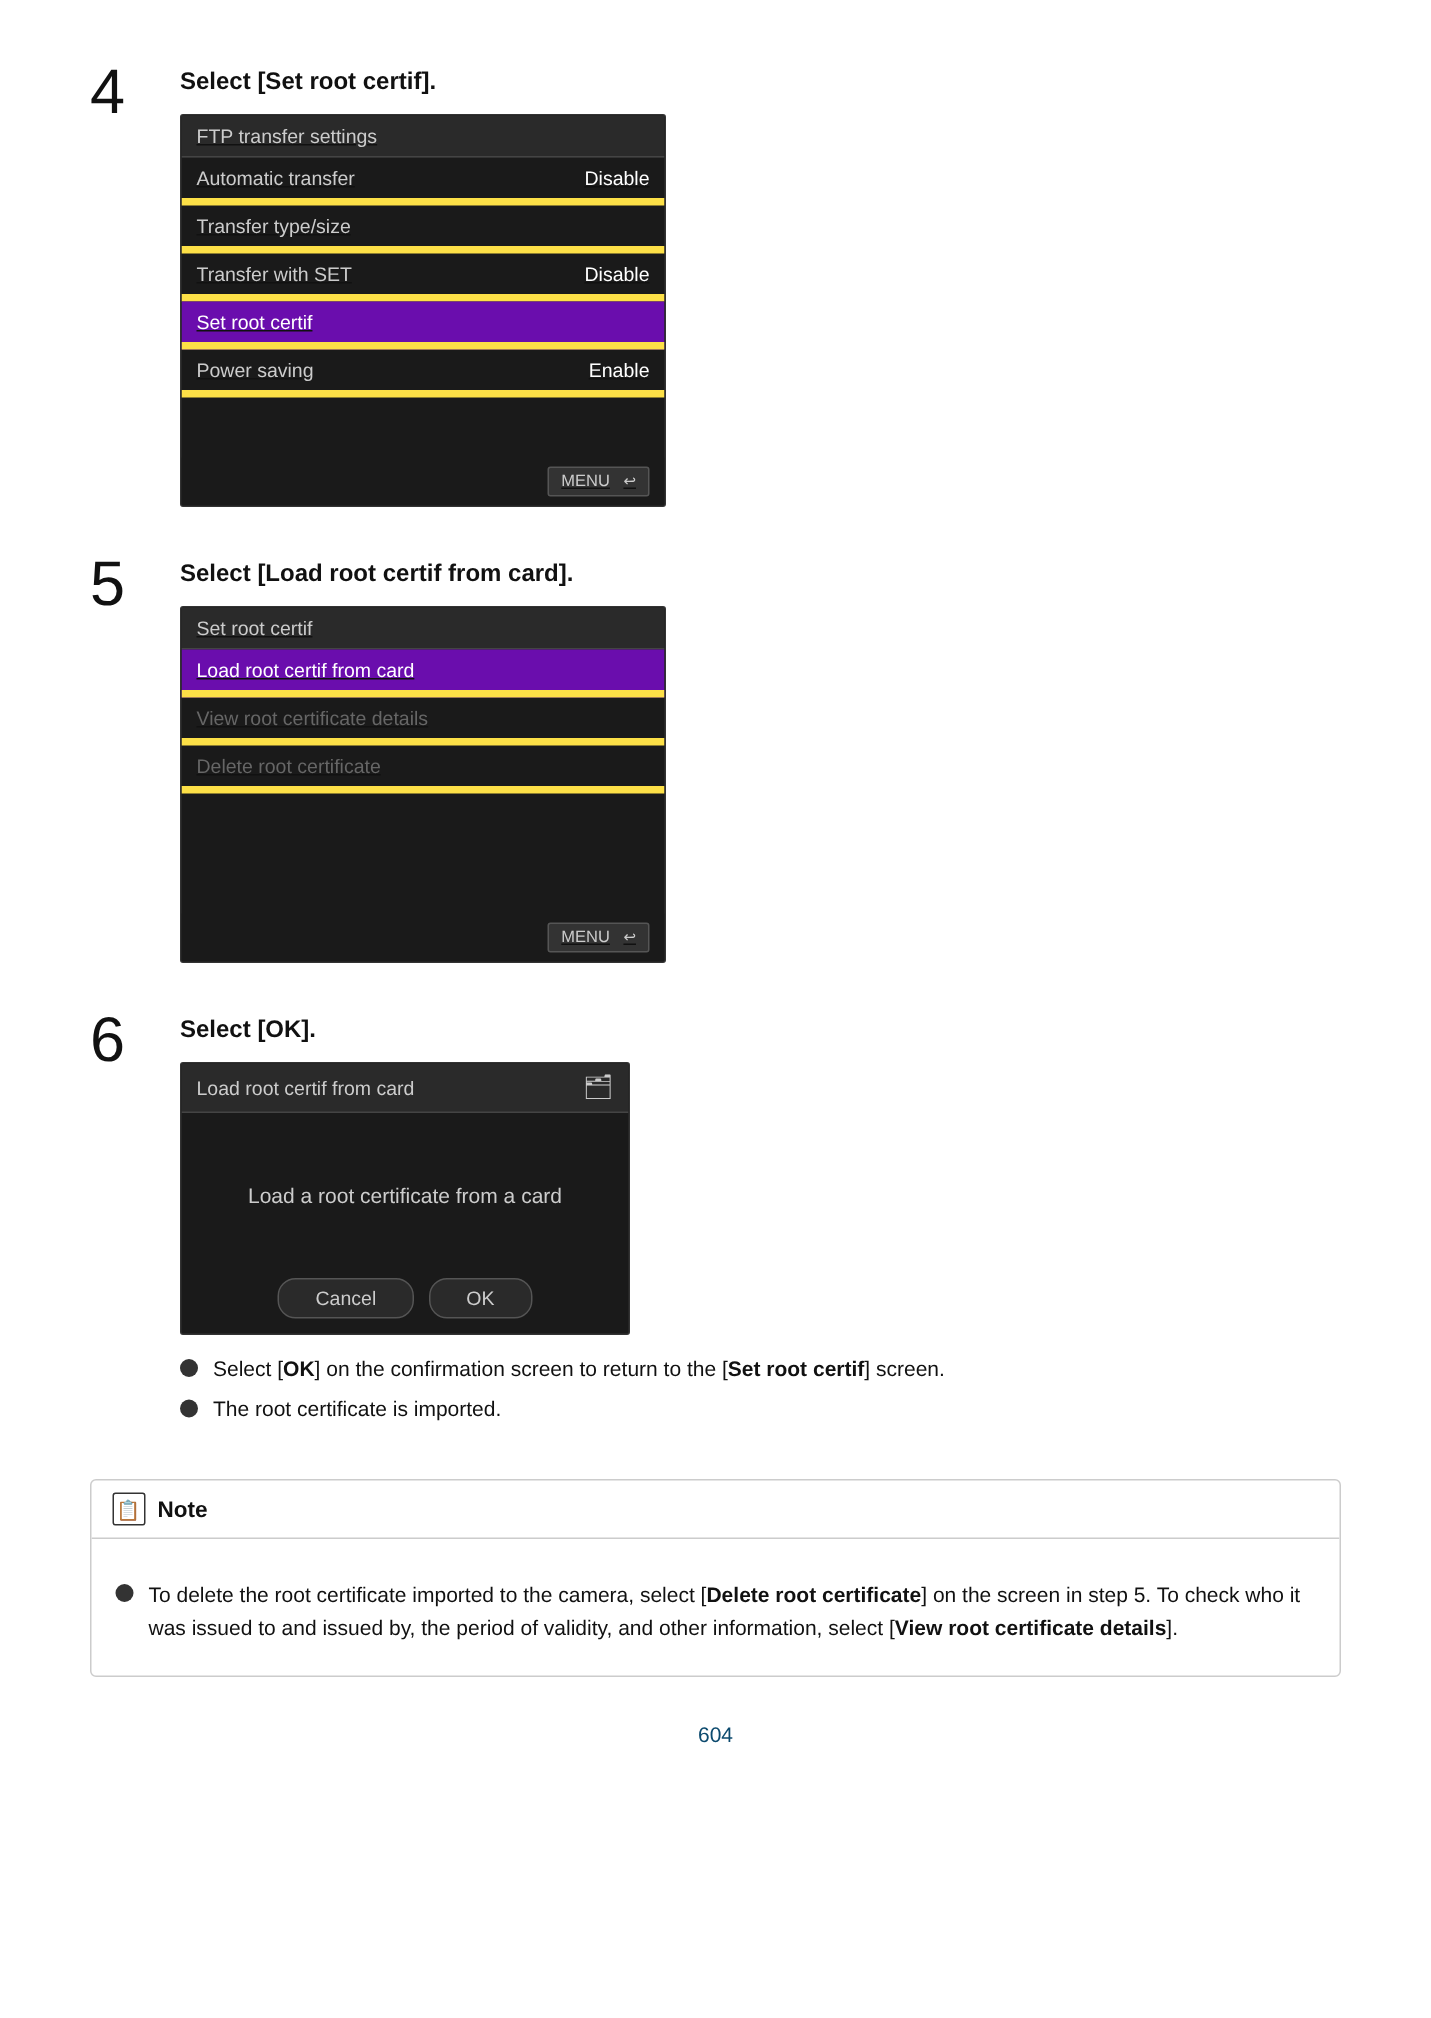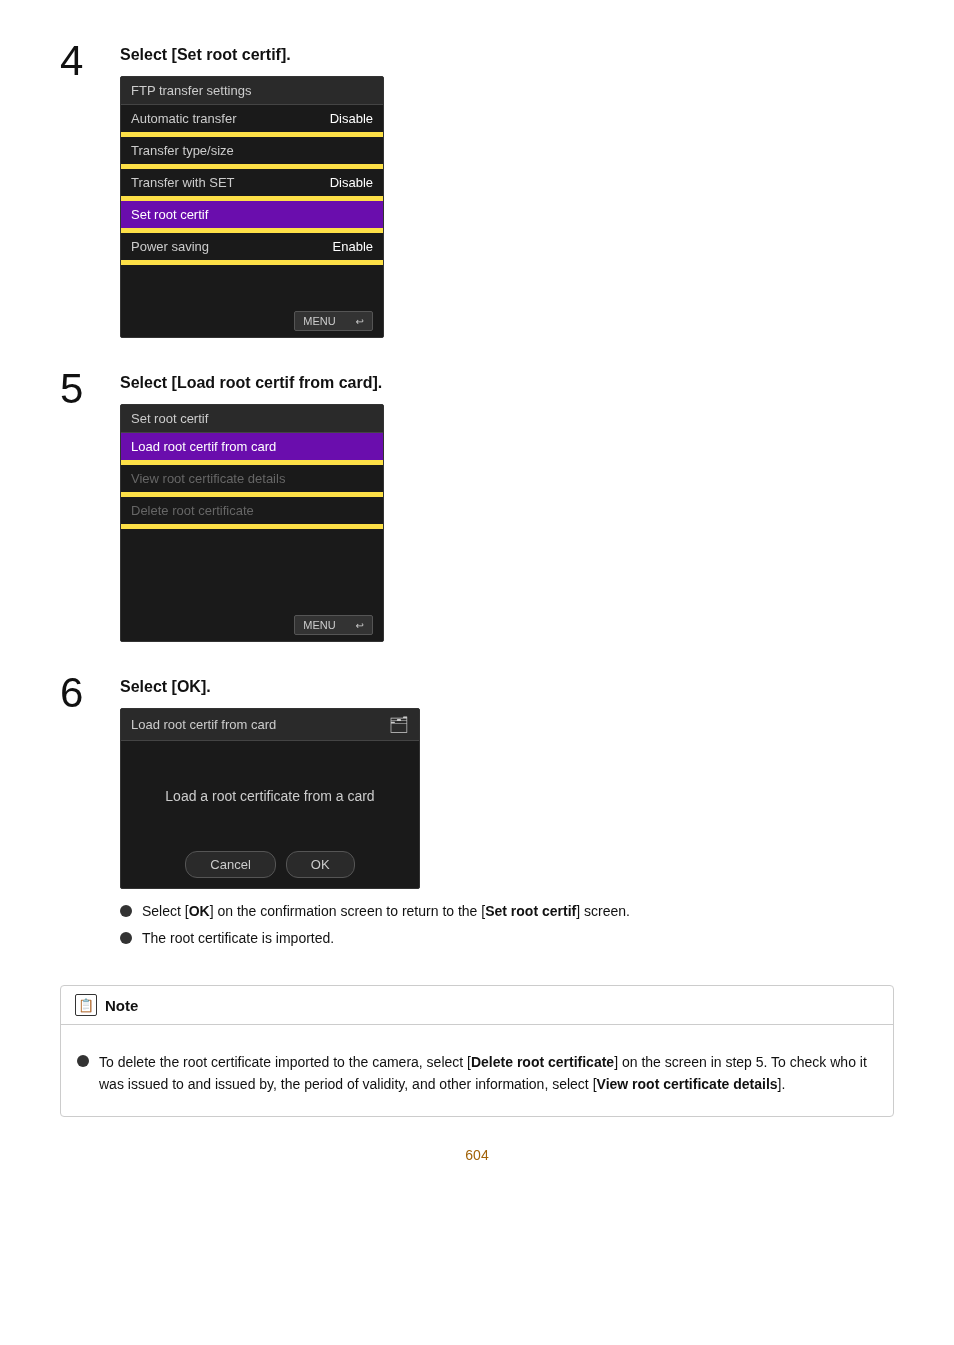--- a/index.html
+++ b/index.html
@@ -34,23 +34,24 @@
       font-size: 16px;
       font-weight: bold;
       margin-bottom: 12px;
       margin-top: 6px;
     }
 
     
     .camera-screen {
       background: #1a1a1a;
       border: 1px solid #333;
-      width: 264px;
+      width: 324px;
       border-radius: 2px;
       overflow: hidden;
+      text-decoration: underline;
     }
 
     .screen-header {
       background: #2a2a2a;
       color: #ccc;
       padding: 6px 10px;
       font-size: 13px;
       border-bottom: 1px solid #444;
     }
 
@@ -94,21 +95,21 @@
 
     .menu-btn {
       background: #333;
       color: #ccc;
       border: 1px solid #555;
       padding: 3px 8px;
       font-size: 11px;
       border-radius: 2px;
       display: flex;
       align-items: center;
-      gap: 20px;
+      gap: 9px;
     }
 
     .menu-btn .arrow {
       font-size: 10px;
     }
 
     
     .screen-row.disabled-row {
       color: #555;
     }
@@ -226,21 +227,21 @@
 
     .note-body .bullet-list li {
       font-size: 14px;
       line-height: 1.6;
     }
 
     .page-number {
       text-align: center;
       margin-top: 30px;
       font-size: 14px;
-      color: #a16207;
+      color: #0c4a6e;
     }
 
     .empty-rows {
       height: 40px;
     }
   </style>
 </head>
 <body>
 
 <div class="step-container">

